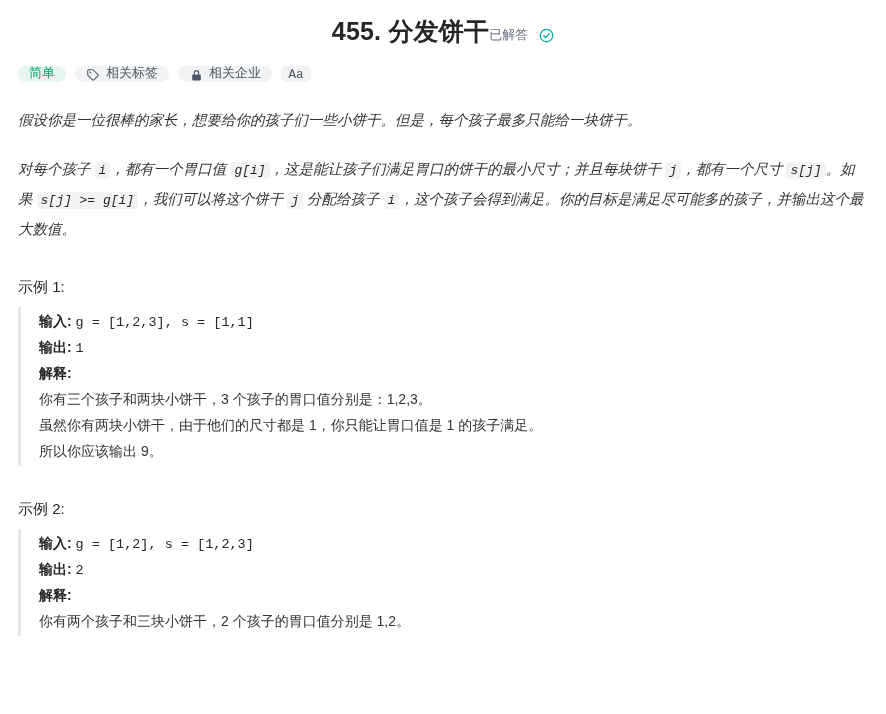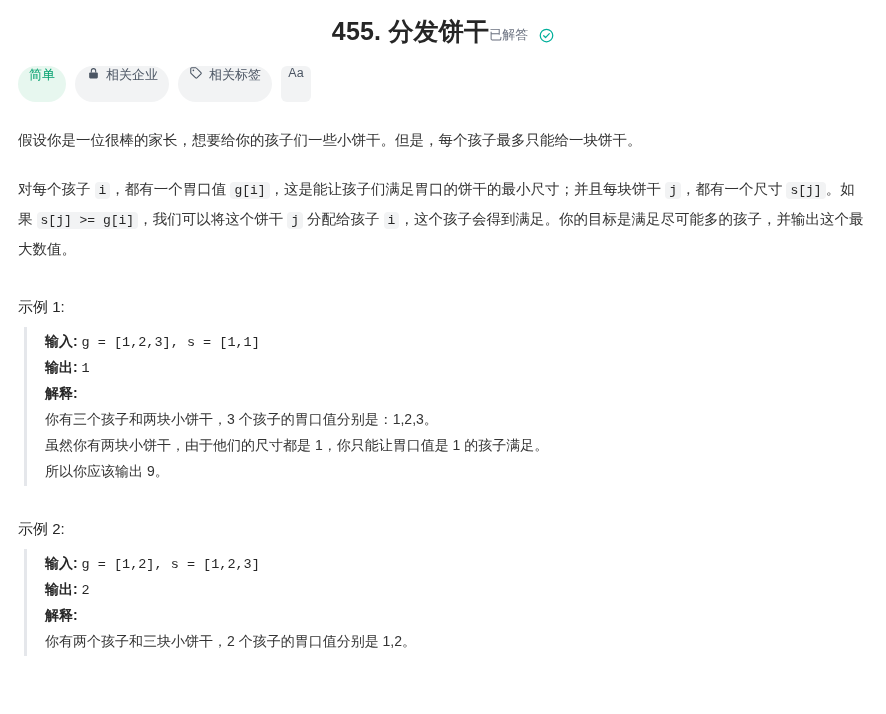--- a/index.html
+++ b/index.html
@@ -48,23 +48,23 @@
   }
   
   .tag-row {
     display: flex;
     align-items: center;
     gap: 9px;
     margin-top: 18px;
   }
   .pill {
     display: inline-flex;
-    align-items: flex-start;
+    align-items: flex-end;
     gap: 6px;
-    height: 36px;
+    height: 16px;
     padding: 0 11px;
     border-radius: 20px;
     font-size: 13px;
     background: #f2f3f4;
     color: #3c3c4399;
     cursor: pointer;
     box-sizing: border-box;
   }
   .pill.easy {
     background: #e7f7ef;
@@ -89,20 +89,21 @@
     padding: 0;
     justify-content: center;
     border-radius: 6px;
   }
   
   .para {
     font-size: 14.5px;
     line-height: 29px;
     color: #333333;
     margin-top: 20px;
+    font-style: italic;
   }
   .para.first { margin-top: 24px; }
   code.inline {
     font-family: "Liberation Mono", monospace;
     font-size: 13px;
     background: #f2f3f4;
     border-radius: 4px;
     padding: 1px 4px;
     color: #262626;
   }
@@ -110,21 +111,20 @@
   .ex-title {
     font-size: 15px;
     font-weight: normal;
     color: #262626;
     margin-top: 34px;
     margin-bottom: 10px;
   }
   .ex-block {
     border-left: 3px solid #e5e7eb;
     padding: 2px 0 2px 18px;
-    margin-left: 6px;
   }
   .ex-line {
     font-size: 14px;
     line-height: 25px;
     color: #333333;
   }
   .ex-line b { font-weight: bold; color: #262626; }
   .mono {
     font-family: "Liberation Mono", monospace;
     font-size: 13.5px;
@@ -155,40 +155,40 @@
   </div>
 
   <div class="tag-row">
 
     <div class="pill easy">
       <span class="pill-label">简单</span>
     </div>
 
     <div class="pill">
       <span class="glyph">
+        <svg width="14" height="14" viewBox="0 0 24 24" fill="none" xmlns="http://www.w3.org/2000/svg">
+          <path d="M3 11.5V4.5C3 3.7 3.7 3 4.5 3h7c.4 0 .8.16 1.06.44l8 8a1.5 1.5 0 010 2.12l-7 7a1.5 1.5 0 01-2.12 0l-8-8A1.5 1.5 0 013 11.5z" stroke="#4b5563" stroke-width="1.8"></path>
+          <circle cx="7.5" cy="7.5" r="1.4" fill="#4b5563"></circle>
+        </svg>
+      </span>
+      <span class="pill-label">相关标签</span>
+    </div>
+
+    <div class="pill">
+      <span class="glyph">
         <svg width="13" height="13" viewBox="0 0 24 24" fill="none" xmlns="http://www.w3.org/2000/svg">
           <rect x="4" y="10" width="16" height="11" rx="2" fill="#4b5563"></rect>
           <path d="M8 10V7a4 4 0 018 0v3" stroke="#4b5563" stroke-width="2" fill="none"></path>
         </svg>
       </span>
       <span class="pill-label">相关企业</span>
     </div>
 
-    <div class="pill">
-      <span class="glyph">
-        <svg width="14" height="14" viewBox="0 0 24 24" fill="none" xmlns="http://www.w3.org/2000/svg">
-          <path d="M3 11.5V4.5C3 3.7 3.7 3 4.5 3h7c.4 0 .8.16 1.06.44l8 8a1.5 1.5 0 010 2.12l-7 7a1.5 1.5 0 01-2.12 0l-8-8A1.5 1.5 0 013 11.5z" stroke="#4b5563" stroke-width="1.8"></path>
-          <circle cx="7.5" cy="7.5" r="1.4" fill="#4b5563"></circle>
-        </svg>
-      </span>
-      <span class="pill-label">相关标签</span>
-    </div>
-
     <div class="pill square">
-      <span class="pill-label" style="font-size:12.5px;">Aa</span>
+      <span class="pill-label" style="font-size:12.5px;font-family:Liberation Mono, monospace;">Aa</span>
     </div>
 
   </div>
 
   <div class="para first">假设你是一位很棒的家长，想要给你的孩子们一些小饼干。但是，每个孩子最多只能给一块饼干。</div>
 
   <div class="para" id="p2"><span>对每个孩子 </span><code class="inline">i</code><span>，都有一个胃口值 </span><code class="inline">g[i]</code><span>，这是能让孩子们满足胃口的饼干的最小尺寸；并且每块饼干 </span><code class="inline">j</code><span>，都有一个尺寸 </span><code class="inline">s[j]</code><span>。如果 </span><code class="inline">s[j] &gt;= g[i]</code><span>，我们可以将这个饼干 </span><code class="inline">j</code><span> 分配给孩子 </span><code class="inline">i</code><span>，这个孩子会得到满足。你的目标是满足尽可能多的孩子，并输出这个最大数值。</span></div>
 
   <div class="ex-title">示例 1:</div>
   <div class="ex-block">

